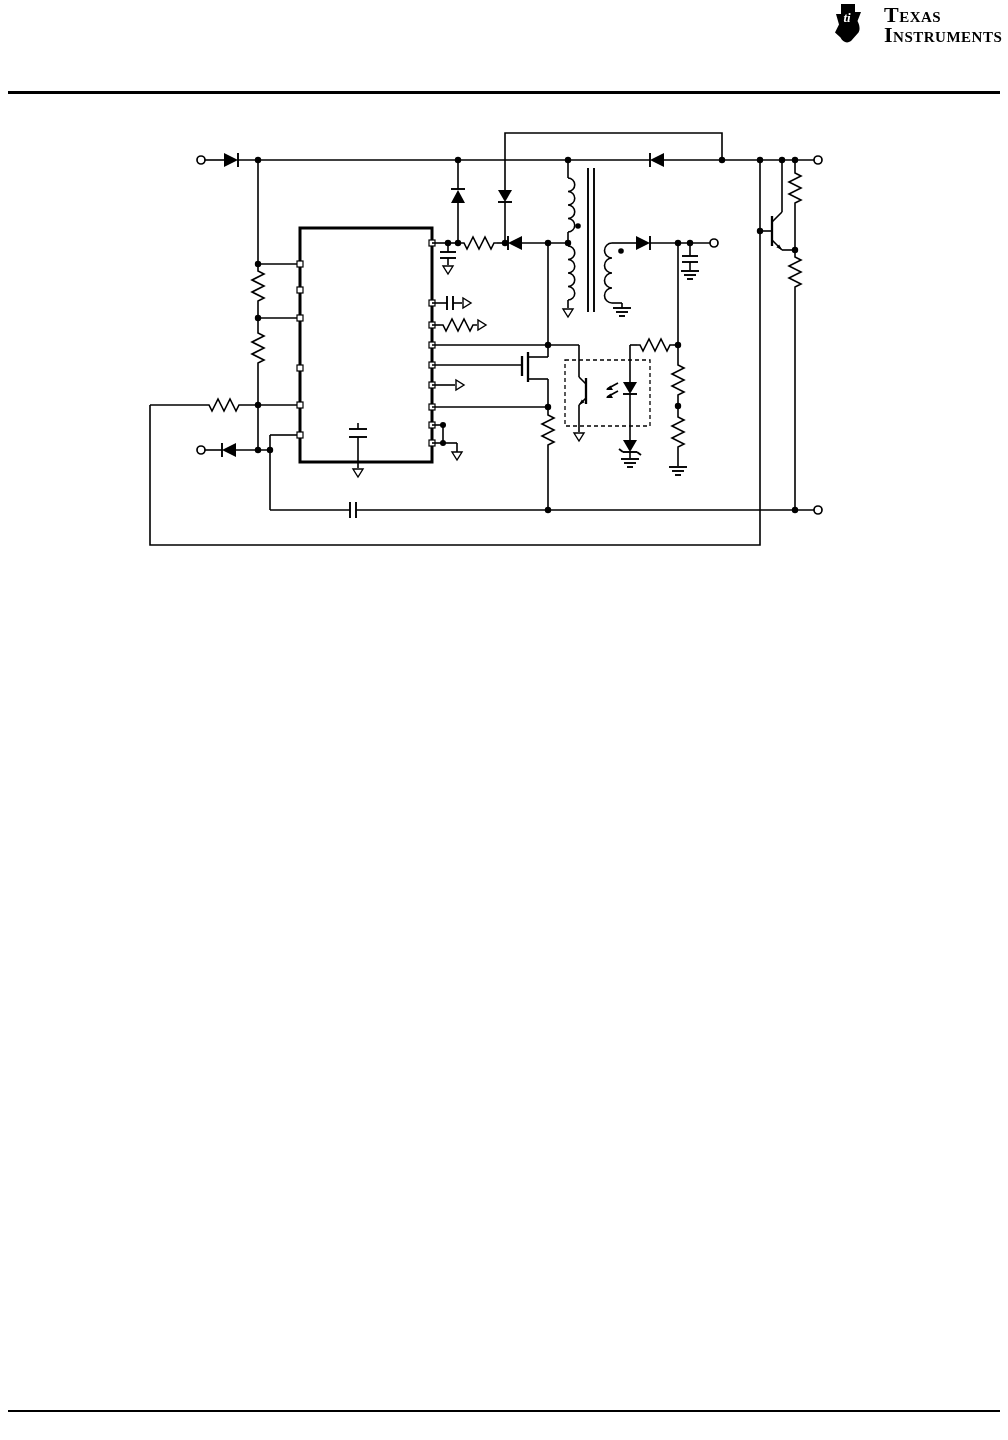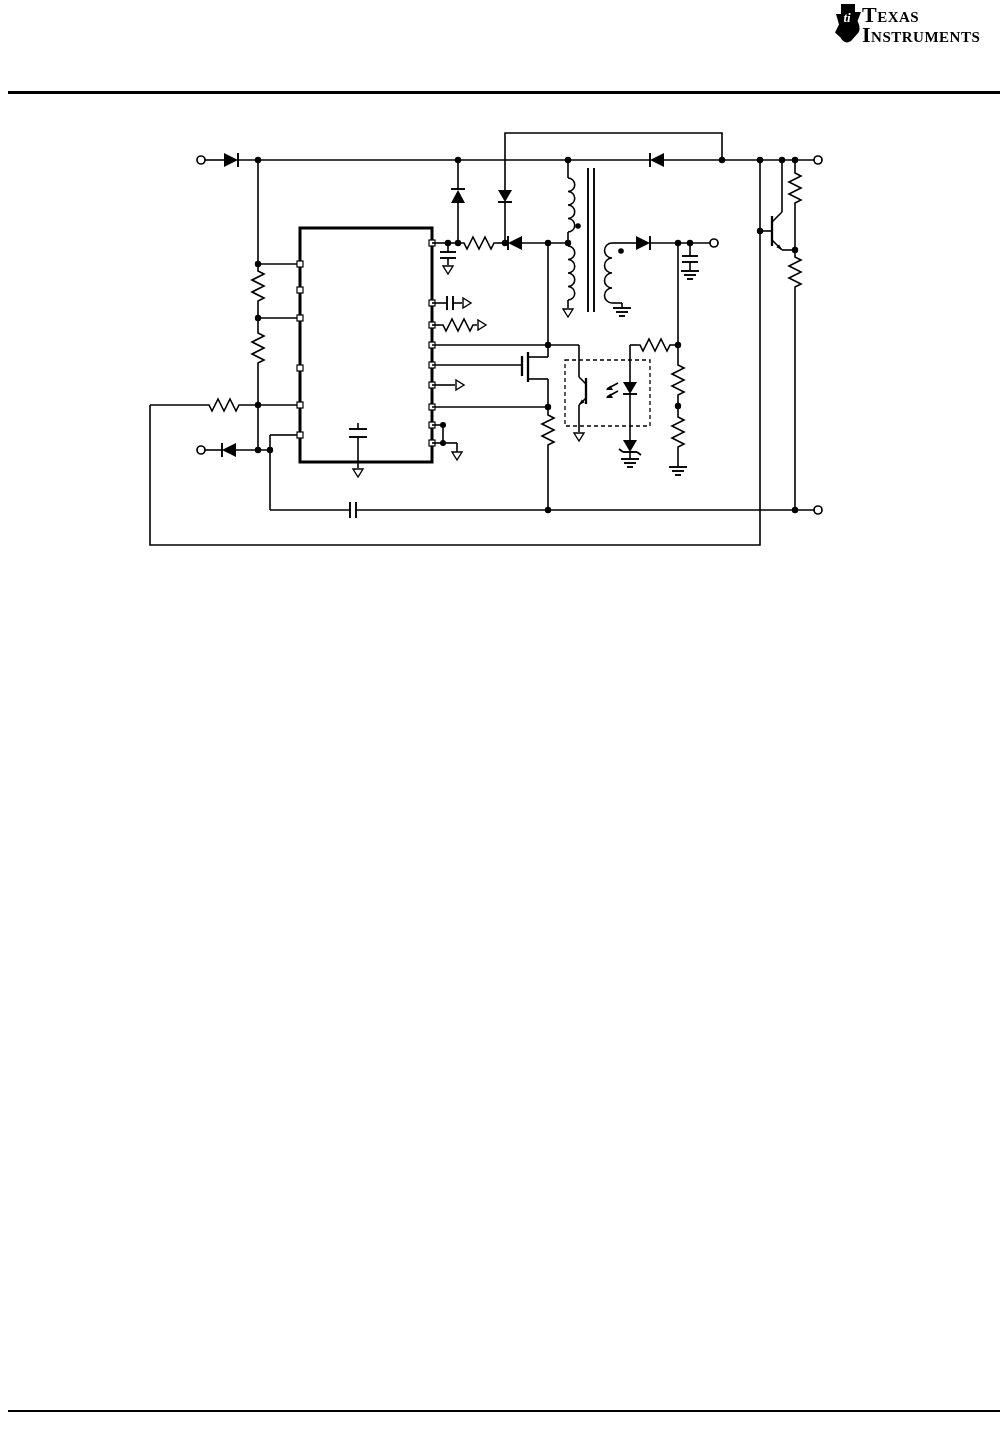--- a/index.html
+++ b/index.html
@@ -2,21 +2,21 @@
 <html><head>
 <meta charset="utf-8">
 <style>
   html,body{margin:0;padding:0;}
   body{
     width:1008px;height:1440px;position:relative;background:#ffffff;
     font-family:"Liberation Serif", serif;color:#000;
   }
   .rule-top{position:absolute;left:8px;width:992px;top:91px;height:3px;background:#000;}
   .rule-bottom{position:absolute;left:8px;width:992px;top:1410px;height:2px;background:#000;}
-  .logo{position:absolute;left:834px;top:2px;display:flex;gap:0;align-items:flex-start;}
+  .logo{position:absolute;left:834px;top:2px;display:flex;gap:22px;align-items:flex-start;}
   .logo-bug{flex:0 0 auto;}
   .brand{display:flex;flex-direction:column;justify-content:flex-end;padding-top:3px;}
   .brand-line{
     font-family:"Liberation Serif", serif;
     font-variant:small-caps;
     font-weight:bold;
     font-size:22px;
     line-height:20px;
     letter-spacing:0.5px;
     white-space:nowrap;

